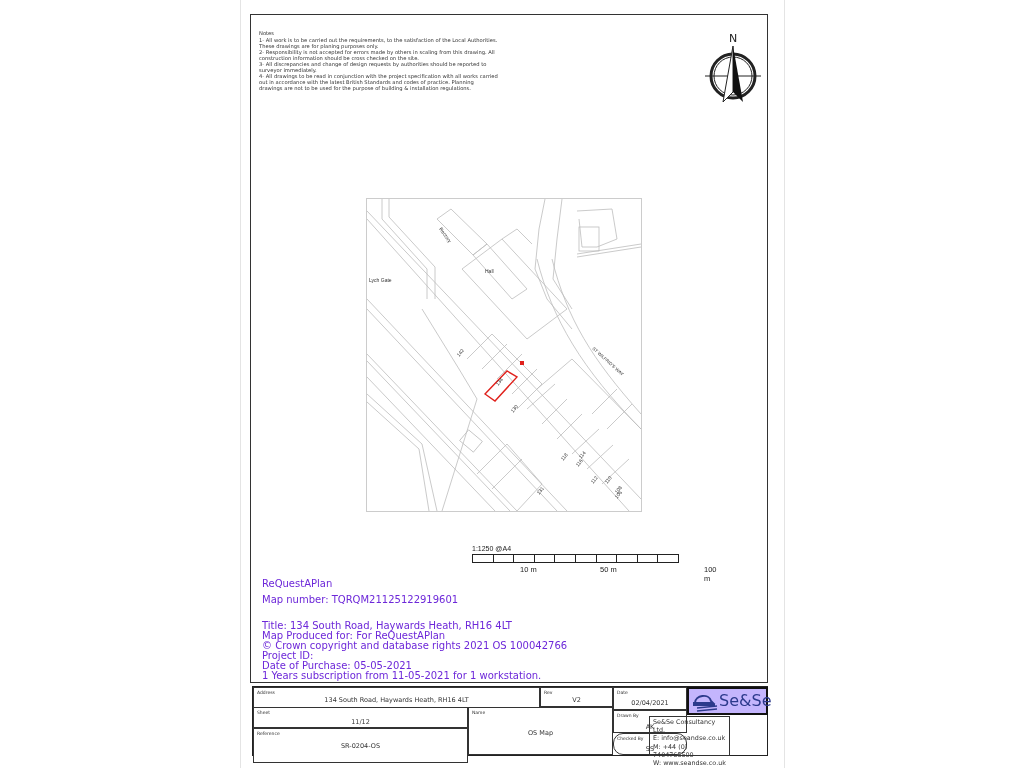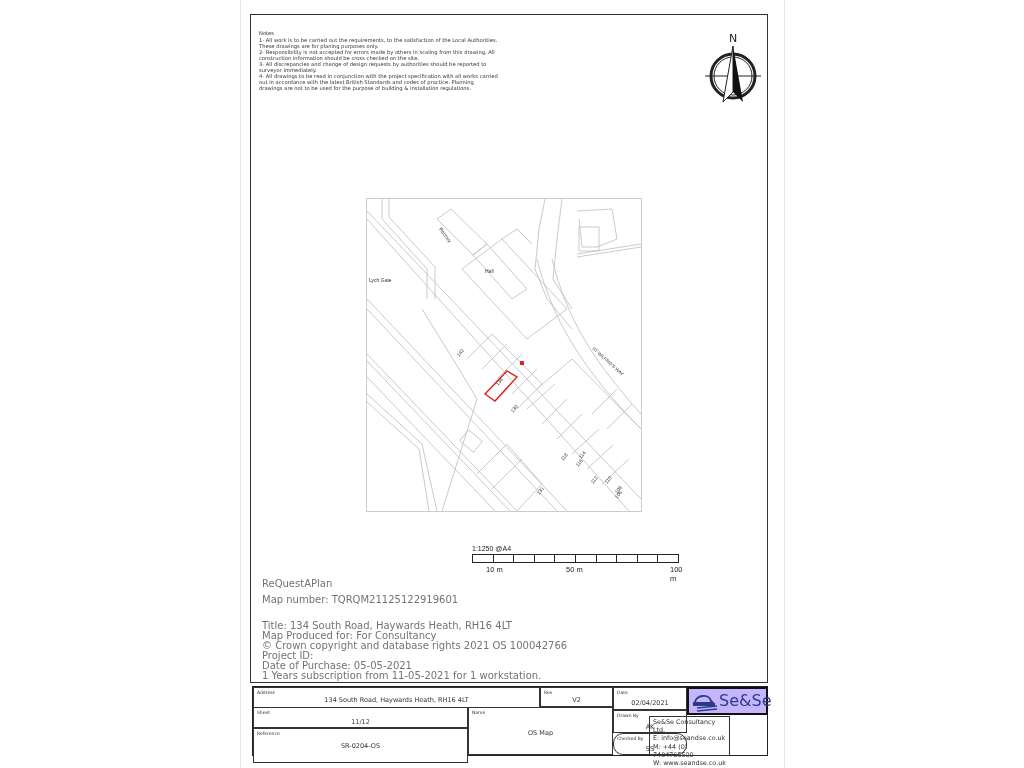--- a/index.html
+++ b/index.html
@@ -8,22 +8,22 @@
   .frame { position:absolute; left:250px; top:14px; width:518px; height:669px; border:1.5px solid #333; box-sizing:border-box; }
   .notes { position:absolute; left:259px; top:30px; width:240px; font-size:5.2px; line-height:6.1px; color:#333; }
   .notes .h { margin-bottom:0.5px; }
   .north { position:absolute; left:702px; top:30px; width:62px; height:78px; }
   .map { position:absolute; left:366px; top:198px; width:274px; height:312px; border:1px solid #ccc; overflow:hidden; background:#fff; }
   .scale { position:absolute; left:472px; top:545px; width:210px; height:34px; }
   .scale-label { position:absolute; left:0; top:0; font-size:7px; font-family:"Liberation Sans", sans-serif; color:#222; }
   .scale-bar { position:absolute; left:0; top:9px; width:207px; height:9px; border:1px solid #222; display:flex; box-sizing:border-box; }
   .scale-bar div { flex:1; border-right:1px solid #222; }
   .scale-bar div:last-child { border-right:none; }
-  .scale-tick { position:absolute; top:20px; font-size:7.5px; font-family:"Liberation Sans", sans-serif; }
-  .info { position:absolute; left:262px; top:578px; font-family:"DejaVu Sans", sans-serif; color:#737373; }
+  .scale-tick { position:absolute; top:20px; font-size:7.5px; font-family:"Liberation Sans", sans-serif;margin-left:34px; }
+  .info { position:absolute; left:262px; top:578px; font-family:"DejaVu Sans", sans-serif; color:#6d28d9; }
   .info .brand { font-size:10px; margin-bottom:5px; }
   .info .mapno { font-size:10px; margin-bottom:16px; }
   .info .line { font-size:10px; line-height:10px; }
   .tb { position:absolute; left:252px; top:686px; width:516px; height:70px; border:1.5px solid #222; box-sizing:border-box; }
   .cell { position:absolute; border:1px solid #333; box-sizing:border-box; background:#fff; }
   .cell .lbl { position:absolute; left:3px; top:2px; font-size:4.5px; color:#333; }
   .cell .val { position:absolute; left:0; right:0; text-align:center; font-size:6.5px; color:#333; }
   .logo { position:absolute; left:687px; top:687px; width:81px; height:28px; border:2px solid #111; box-sizing:border-box; background:#c4b5fd; }
   .logo-text { position:absolute; left:30px; top:2px; font-size:16px; color:#2c3a8c; font-family:"DejaVu Sans", sans-serif; }
   .contact { position:absolute; left:649px; top:716px; width:81px; height:40px; font-size:6.4px; line-height:8.2px; color:#333; padding:1px 3px; box-sizing:border-box; border:1px solid #333; }
@@ -147,21 +147,21 @@
   </div>
   <div class="scale-tick" style="left:14px;">10 m</div>
   <div class="scale-tick" style="left:94px;">50 m</div>
   <div class="scale-tick" style="left:198px;">100 m</div>
 </div>
 
 <div class="info">
   <div class="brand">ReQuestAPlan</div>
   <div class="mapno">Map number: TQRQM21125122919601</div>
   <div class="line">Title: 134 South Road, Haywards Heath, RH16 4LT</div>
-  <div class="line">Map Produced for: For Consultancy</div>
+  <div class="line">Map Produced for: For ReQuestAPlan</div>
   <div class="line">© Crown copyright and database rights 2021 OS 100042766</div>
   <div class="line">Project ID:</div>
   <div class="line">Date of Purchase: 05-05-2021</div>
   <div class="line">1 Years subscription from 11-05-2021 for 1 workstation.</div>
 </div>
 
 <div class="tb"></div>
 
 <div class="cell" style="left:253px;top:687px;width:287px;height:23px;">
   <span class="lbl">Address</span>

